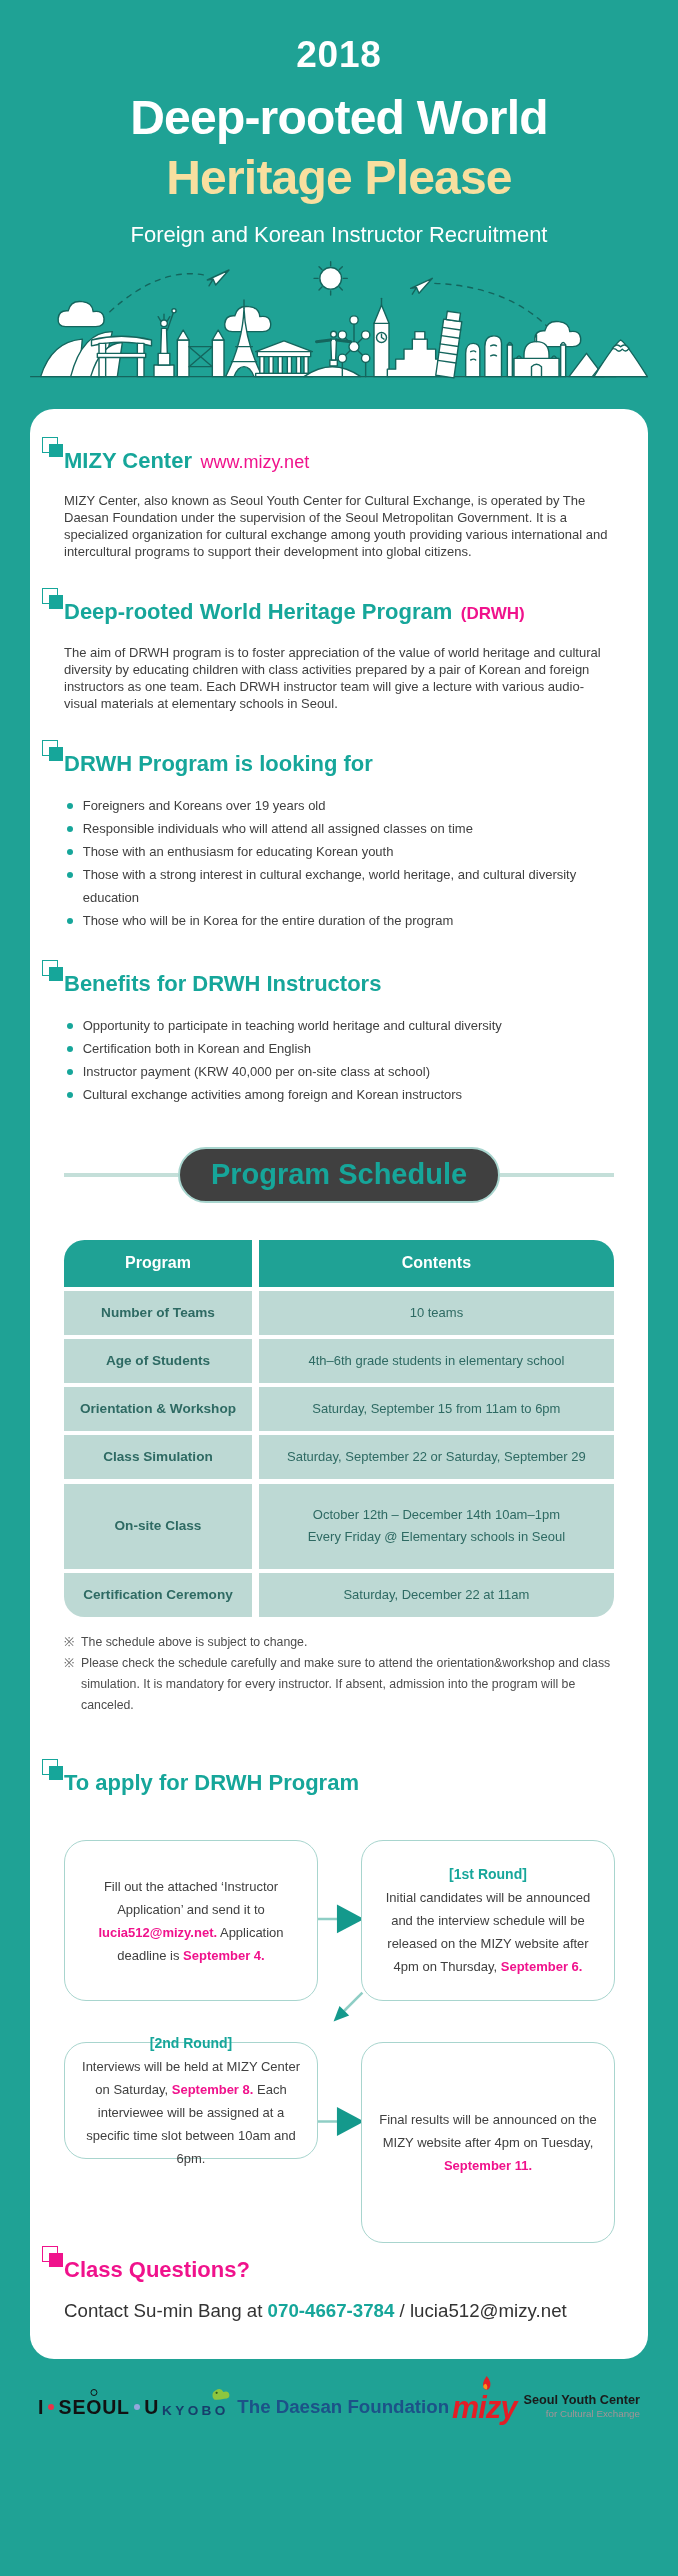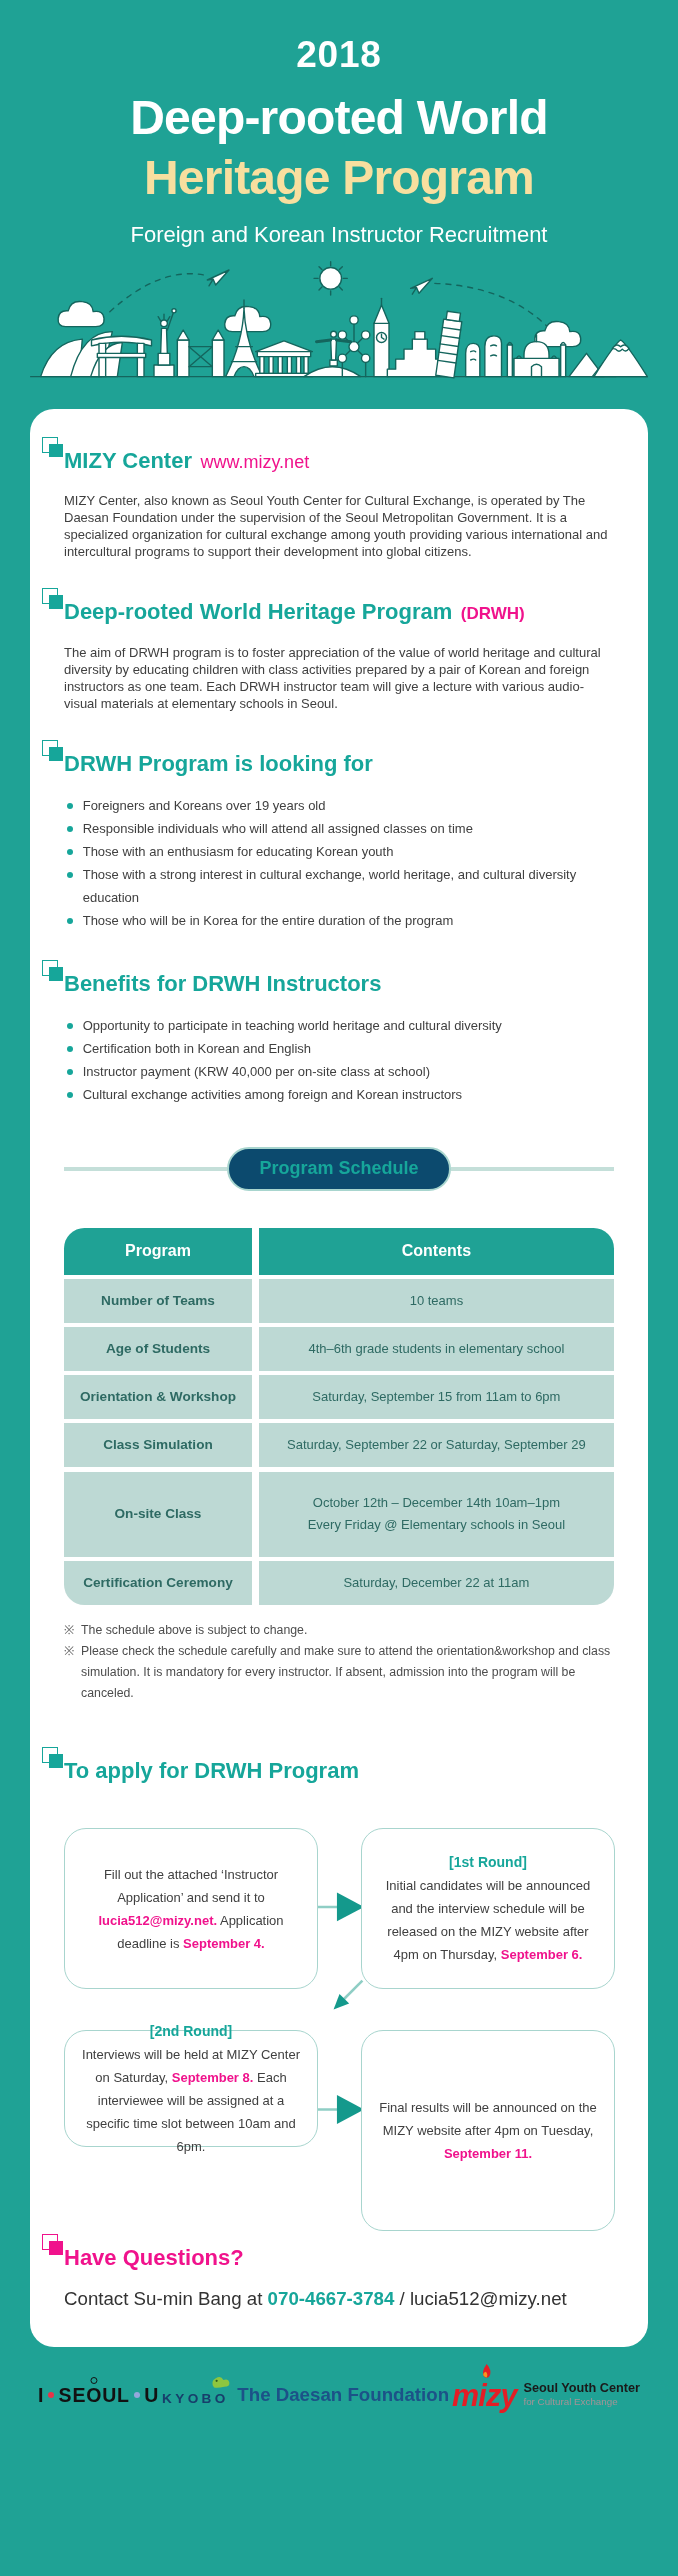--- a/index.html
+++ b/index.html
@@ -46,21 +46,21 @@
   .para{margin-top:18.7px;font-size:13px;line-height:17px;color:var(--ink);}
 
   ul.bullets{list-style:none;margin-top:17px;}
   ul.bullets li{position:relative;padding-left:18.7px;font-size:13px;line-height:23px;color:var(--ink);}
   .bdot{position:absolute;left:3.4px;top:8.5px;width:6px;height:6px;border-radius:50%;background:var(--teal-title);}
 
   
   .divider{display:flex;align-items:center;margin-top:41px;}
   .d-line{flex:1;height:4.2px;background:var(--line);}
   .pill{border:2.5px solid var(--boxborder);border-radius:36px;padding:9.3px 30.5px;color:var(--teal-title);
-        font-size:18px;font-weight:700;background:#0c4a6e;white-space:nowrap;}
+        font-size:29px;font-weight:700;background:#404040;white-space:nowrap;}
 
   
   .sched{display:grid;grid-template-columns:188px 1fr;column-gap:6.8px;row-gap:4.2px;margin-top:37px;}
   .cell{display:flex;flex-direction:column;justify-content:center;align-items:center;text-align:center;
         background:var(--cell);color:var(--cell-ink);font-size:13px;line-height:22px;min-height:44px;padding:6.8px 13.6px;}
   .cell.label{font-weight:700;font-size:13.6px;}
   .cell.th{background:var(--teal);color:#fff;font-size:16px;font-weight:700;min-height:47px;}
   .th.tl{border-top-left-radius:20.4px;}
   .th.tr{border-top-right-radius:20.4px;}
   .cell.tall{min-height:85px;}
@@ -98,31 +98,31 @@
   .iseoulu .oring::before{content:"";position:absolute;top:-6.8px;left:50%;transform:translateX(-50%);
         width:5.1px;height:5.1px;border:1.7px solid #121212;border-radius:50%;}
   .kyobo{display:flex;align-items:flex-end;gap:8.5px;}
   .kyobo .kword{position:relative;font-size:13.6px;font-weight:700;letter-spacing:3.4px;color:#173E6B;}
   .kyobo .bird{position:absolute;top:-17px;right:-1.7px;}
   .kyobo .daesan{font-size:18.7px;font-weight:700;color:#1C5288;}
   .mizy{display:flex;align-items:center;gap:6.8px;}
   .mizy .word{position:relative;font-size:30.5px;font-weight:800;font-style:italic;color:#E31E26;letter-spacing:-0.8px;}
   .mizy .flame{position:absolute;top:-13.6px;left:42%;}
   .mizy .syc1{font-size:12.7px;font-weight:700;color:#1a1a1a;line-height:13.6px;}
-  .mizy .syc2{font-size:9.8px;color:#A59396;line-height:12px;}
+  .mizy .syc2{font-size:9.8px;color:#A59396;line-height:12px;text-align:right;}
 </style>
 </head>
 <body>
 
 <div class="poster">
 
   <div class="hero">
     <div class="year">2018</div>
     <div class="t1">Deep-rooted World</div>
-    <div class="t2">Heritage Program</div>
+    <div class="t2">Heritage Please</div>
     <div class="sub">Foreign and Korean Instructor Recruitment</div>
   </div>
 
   <svg class="skyline" viewBox="0 0 800 150" fill="#ffffff" stroke="#14655D" stroke-width="1.4" stroke-linejoin="round" stroke-linecap="round">
 
     <path d="M125 62 Q185 8 238 18" fill="none" stroke-dasharray="5 6"></path>
     <path d="M515 28 Q605 32 655 85" fill="none" stroke-dasharray="5 6"></path>
 
     <g>
       <circle cx="390" cy="22" r="13"></circle>
@@ -379,21 +379,21 @@
         <p><span class="rtitle">[2nd Round]</span><span>Interviews will be held at MIZY Center on Saturday, </span><span class="pink">September 8.</span><span> Each interviewee will be assigned at a specific time slot between 10am and 6pm.</span></p>
       </div>
 
       <div class="fbox b4">
         <p><span>Final results will be announced on the MIZY website after 4pm on Tuesday, </span><span class="pink">September 11.</span></p>
       </div>
     </div>
 
     <h2 class="sec-title pink" style="margin-top:54px;">
       <span class="marker pink"></span>
-      <span>Have Questions?</span>
+      <span>Class Questions?</span>
     </h2>
     <p class="contact">
       <span>Contact Su-min Bang at </span>
       <span class="phone">070-4667-3784</span>
       <span> / </span>
       <span>lucia512@mizy.net</span>
     </p>
   </div>
 
   <div class="footer">

